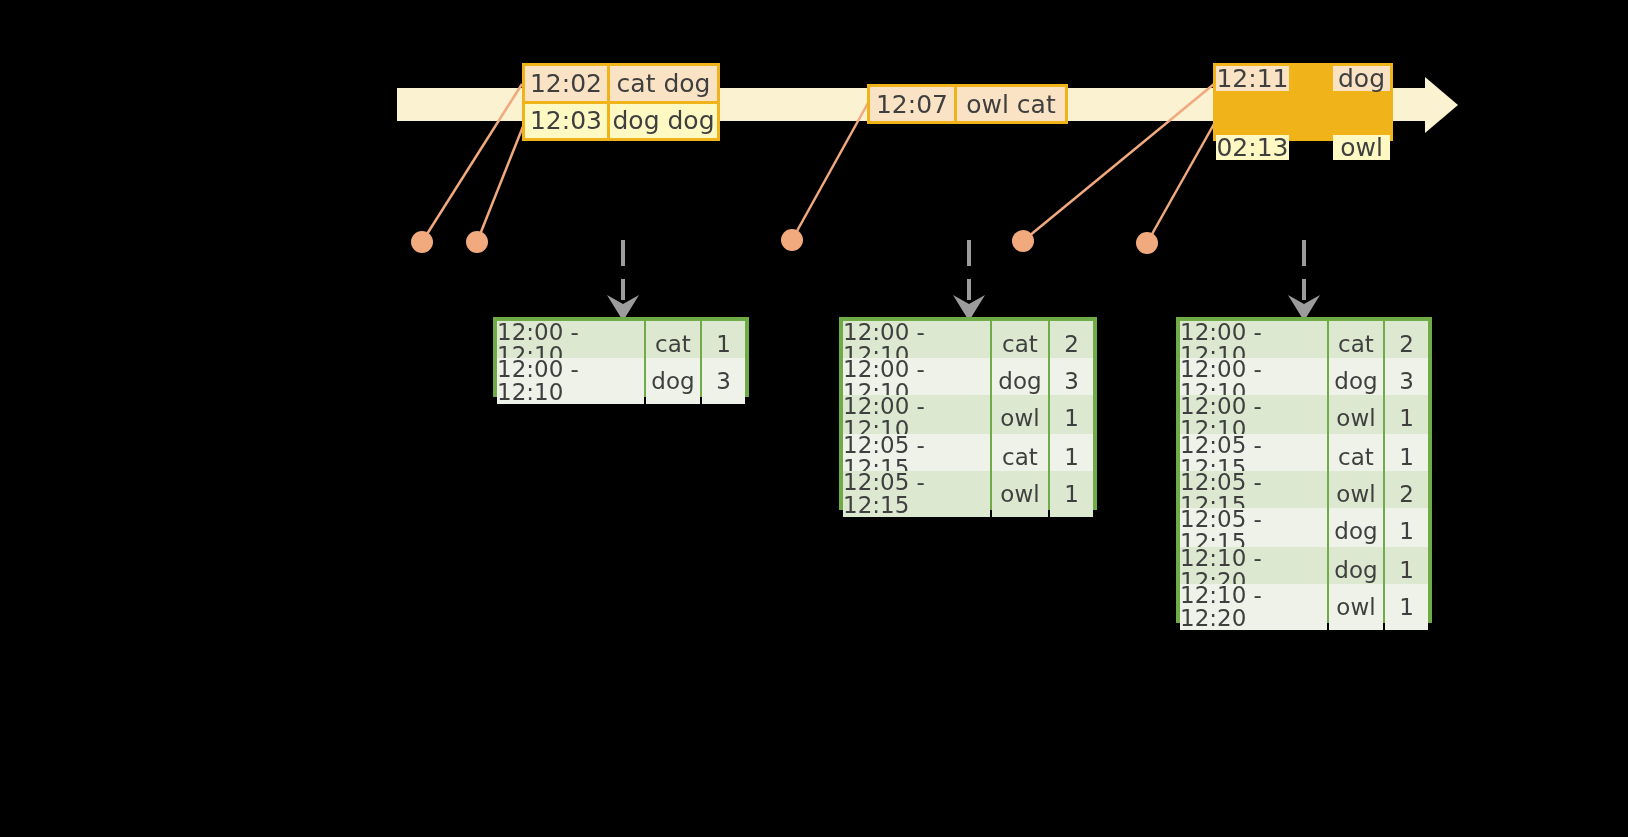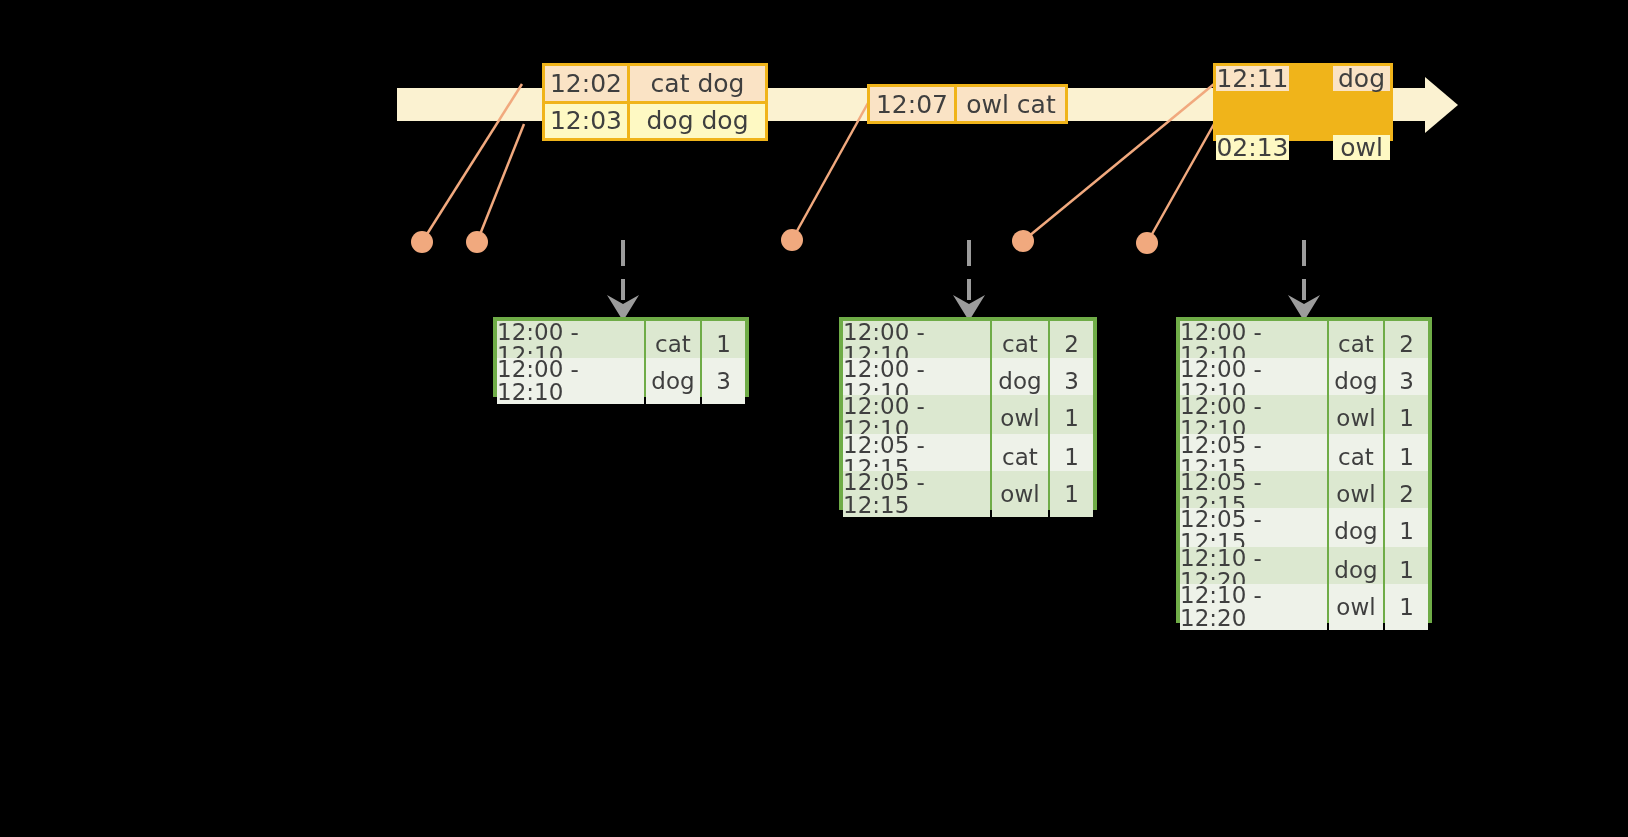--- a/index.html
+++ b/index.html
@@ -13,21 +13,21 @@
     position:absolute;left:1425px;top:77px;width:0;height:0;z-index:1;
     border-top:28px solid transparent;border-bottom:28px solid transparent;border-left:33px solid #FBF2D1;
   }
   
   .overlay{position:absolute;left:0;top:0;z-index:2;pointer-events:none;}
   
   .etable{
     position:absolute;z-index:3;box-sizing:border-box;display:grid;gap:3px;
     background:#F0B41A;border:3px solid #F0B41A;
   }
-  .et1{left:542px;top:63px;width:226px;height:78px;grid-template-columns:82px 1fr;}
+  .et1{left:522px;top:63px;width:198px;height:78px;grid-template-columns:82px 1fr;}
   .et2{left:867px;top:84px;width:201px;height:40px;grid-template-columns:84px 1fr;}
   .et3{left:1213px;top:63px;width:180px;height:78px;grid-template-columns:73px 1fr;gap:44px;}
   .ecell{display:flex;align-items:center;justify-content:center;font-size:25px;line-height:1;}
   .peach-dark{background:#FAE3C5;}
   .peach-light{background:#fef9c3;}
   
   .gtable{
     position:absolute;z-index:3;box-sizing:border-box;display:flex;flex-direction:column;gap:4px;
     background:#6FAC47;border:4px solid #6FAC47;
   }

